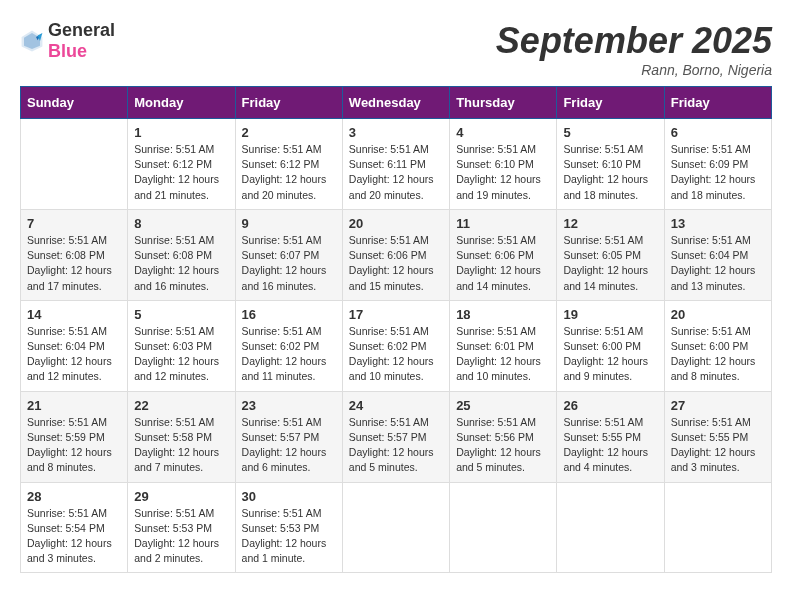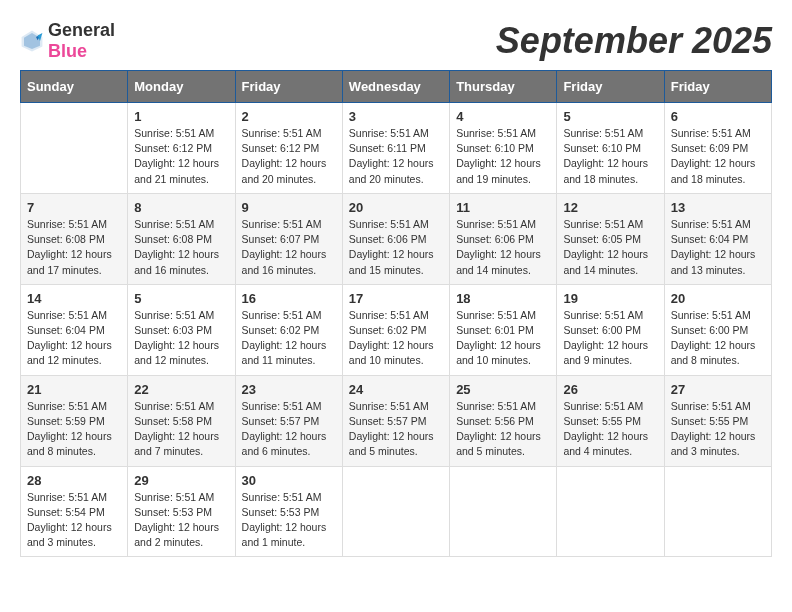--- a/index.html
+++ b/index.html
@@ -37,21 +37,21 @@
     .location {
       font-size: 14px;
       color: #555;
     }
     table {
       width: 100%;
       border-collapse: collapse;
       border: 1px solid #ccc;
     }
     thead tr {
-      background-color: #737373;
+      background-color: #701a75;
       color: #fff;
     }
     thead th {
       padding: 8px 6px;
       font-size: 13px;
       font-weight: bold;
       text-align: left;
       border: 1px solid #1d5a9a;
     }
     tbody tr {
@@ -94,20 +94,21 @@
       <path d="M20 10 L26 7 L22 14 Z" fill="#1a6eb5"></path>
       <path d="M22 8 L28 5 L25 15 Z" fill="#2a9bd5"></path>
     </svg>
     <div>
       <span style="font-size:18px;font-weight:bold;color:#333;">General</span><br>
       <span style="font-size:18px;font-weight:bold;color:#ec4899;">Blue</span>
     </div>
   </div>
   <div class="title-block">
     <div class="month-title">September 2025</div>
+    <div class="location">Rann, Borno, Nigeria</div>
   </div>
 </div>
 
 <table>
   <thead>
     <tr>
     <th>Sunday</th>
         <th>Monday</th>
         <th>Friday</th>
         <th>Wednesday</th>

